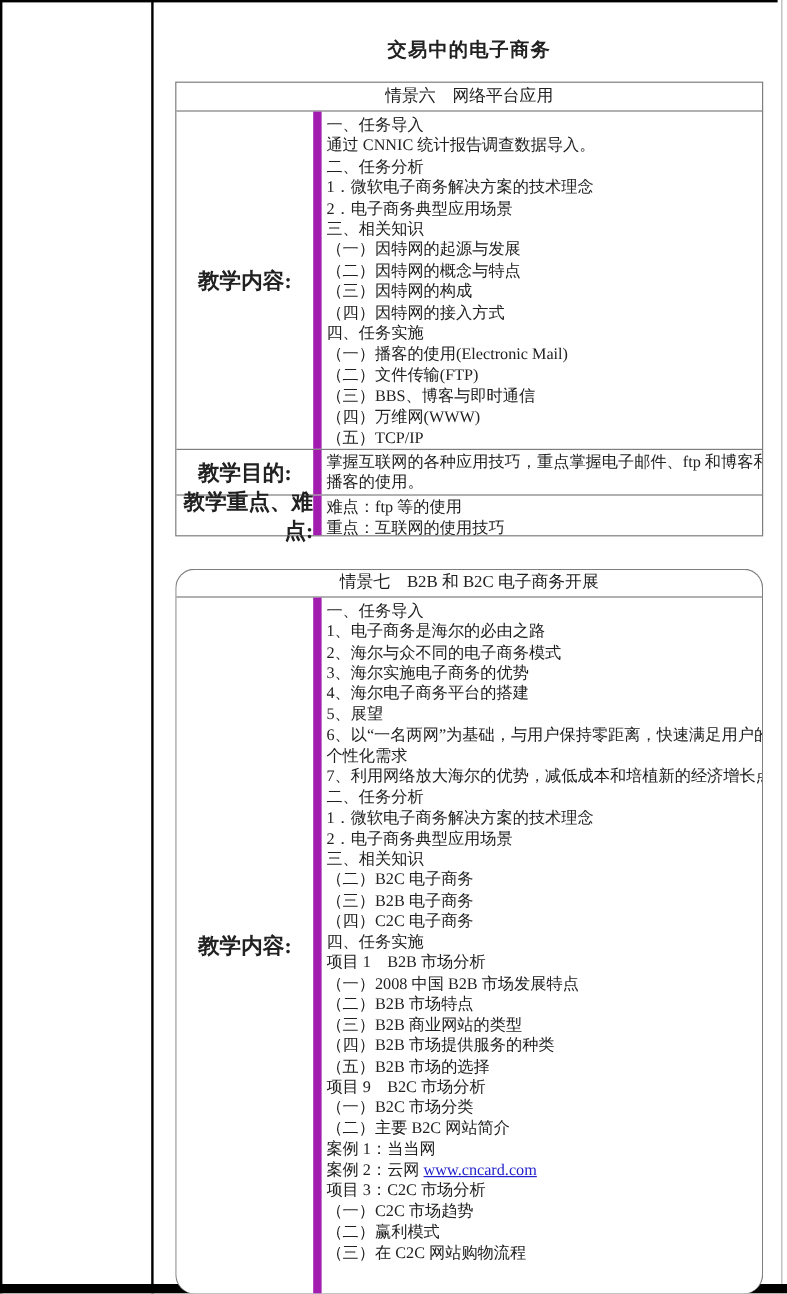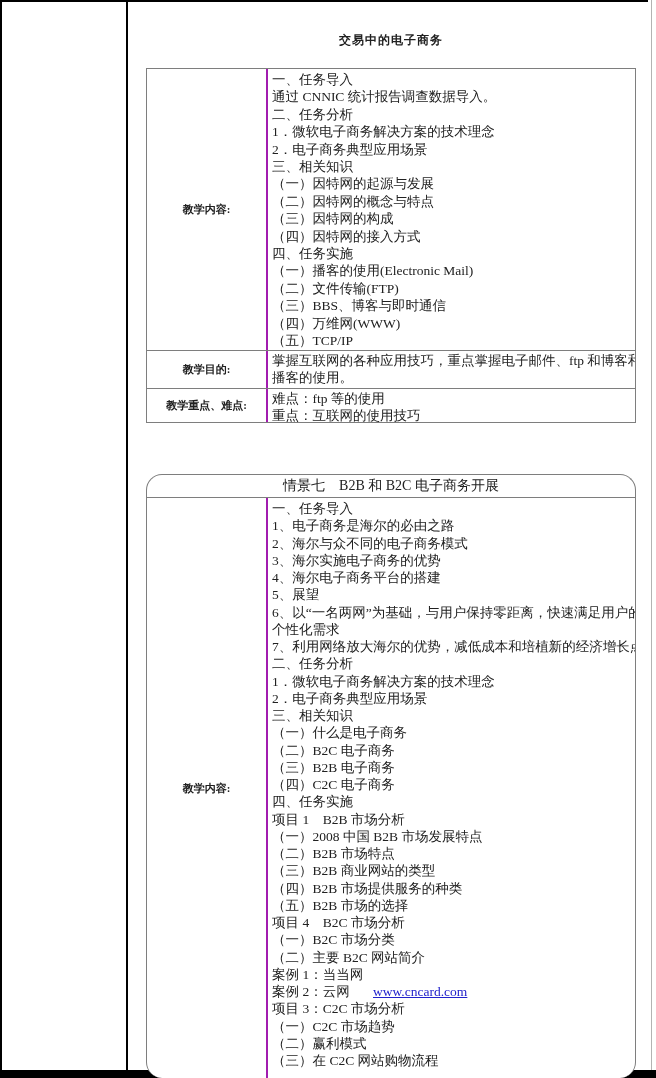--- a/index.html
+++ b/index.html
@@ -7,63 +7,64 @@
   #page{position:relative;width:656px;height:1078px;background:#ffffff;overflow:hidden;}
 
   
   .edge-top{position:absolute;left:0;top:0;width:648px;height:2px;background:#000;}
   .edge-left{position:absolute;left:0;top:0;width:2px;height:1078px;background:#000;}
   .page-divider{position:absolute;left:126px;top:0;width:2px;height:1078px;background:#000;}
   .edge-right{position:absolute;left:651px;top:0;width:1px;height:1078px;background:#b3b3b3;}
   .edge-bottom{position:absolute;left:0;top:1070px;width:656px;height:8px;background:#000;}
 
   .doc-title{position:absolute;left:146px;top:32px;width:490px;text-align:center;
-    font-size:12px;font-weight:bold;letter-spacing:1px;}
+    font-size:16px;font-weight:bold;letter-spacing:1px;}
 
   .sheet{position:absolute;left:146px;width:490px;border:1px solid #7e7e7e;box-sizing:border-box;background:#fff;}
   #table-s6{top:68px;}
   #table-s7{top:474px;height:604px;border-bottom:none;border-radius:16px;}
 
   .thead{height:23px;line-height:23px;text-align:center;font-size:14px;
     border-bottom:1px solid #7e7e7e;overflow:hidden;}
   #table-s7 .thead{height:22px;line-height:22px;}
 
   .trow{display:flex;border-bottom:1px solid #7e7e7e;}
   .trow:last-child{border-bottom:none;}
-  .label-cell{width:121px;flex:0 0 121px;border-right:2px solid #a21caf;
+  .label-cell{width:121px;flex:0 0 121px;border-right:7px solid #a21caf;
     display:flex;align-items:center;justify-content:center;
-    font-weight:bold;font-size:11px;text-align:right;box-sizing:border-box;}
+    font-weight:bold;font-size:18px;text-align:right;box-sizing:border-box;}
   .content-cell{flex:1;padding:2px 0 0 4px;font-size:13.5px;box-sizing:border-box;overflow:hidden;}
 
   #s6-content-row{height:281px;}
   #s6-objective-row{height:37px;}
   #s6-keypoints-row{height:33px;font-family:Liberation Serif, serif;}
   #s6-content-row .content-cell{line-height:17.4px;}
   #s6-objective-row .content-cell,#s6-keypoints-row .content-cell{line-height:17.2px;padding-top:1px;}
 
   #s7-content-row{height:580px;}
   #s7-content-row .content-cell{line-height:17.25px;}
 
   .line{white-space:nowrap;overflow:hidden;}
-  a.url{color:#2222cc;margin-left:20px;}
+  a.url{color:#2222cc;}
 </style>
 </head>
 <body>
 
 <div id="page">
 
   <div class="edge-top"></div>
   <div class="edge-left"></div>
   <div class="page-divider"></div>
   <div class="edge-right"></div>
   <div class="edge-bottom"></div>
 
   <div class="doc-title">交易中的电子商务</div>
 
   <div class="sheet" id="table-s6">
+    <div class="thead">情景六　网络平台应用</div>
 
     <div class="trow" id="s6-content-row">
       <div class="label-cell">教学内容:</div>
       <div class="content-cell">
           <div class="line">一、任务导入</div>
           <div class="line">通过 CNNIC 统计报告调查数据导入。</div>
           <div class="line">二、任务分析</div>
           <div class="line">1．微软电子商务解决方案的技术理念</div>
           <div class="line">2．电子商务典型应用场景</div>
           <div class="line">三、相关知识</div>
@@ -110,32 +111,31 @@
             <div class="line">3、海尔实施电子商务的优势</div>
             <div class="line">4、海尔电子商务平台的搭建</div>
             <div class="line">5、展望</div>
             <div class="line">6、以“一名两网”为基础，与用户保持零距离，快速满足用户的</div>
             <div class="line">个性化需求</div>
             <div class="line">7、利用网络放大海尔的优势，减低成本和培植新的经济增长点</div>
             <div class="line">二、任务分析</div>
             <div class="line">1．微软电子商务解决方案的技术理念</div>
             <div class="line">2．电子商务典型应用场景</div>
             <div class="line">三、相关知识</div>
-            <div class="line">（一）什么是电子商务</div>
             <div class="line">（二）B2C 电子商务</div>
             <div class="line">（三）B2B 电子商务</div>
             <div class="line">（四）C2C 电子商务</div>
             <div class="line">四、任务实施</div>
             <div class="line">项目 1　B2B 市场分析</div>
             <div class="line">（一）2008 中国 B2B 市场发展特点</div>
             <div class="line">（二）B2B 市场特点</div>
             <div class="line">（三）B2B 商业网站的类型</div>
             <div class="line">（四）B2B 市场提供服务的种类</div>
             <div class="line">（五）B2B 市场的选择</div>
-            <div class="line">项目 4　B2C 市场分析</div>
+            <div class="line">项目 9　B2C 市场分析</div>
             <div class="line">（一）B2C 市场分类</div>
             <div class="line">（二）主要 B2C 网站简介</div>
             <div class="line">案例 1：当当网</div>
           </div>
         <div class="line"><span>案例 2：云网 </span><a class="url" href="#">www.cncard.com</a></div>
         <div>
             <div class="line">项目 3：C2C 市场分析</div>
             <div class="line">（一）C2C 市场趋势</div>
             <div class="line">（二）赢利模式</div>
             <div class="line">（三）在 C2C 网站购物流程</div>

